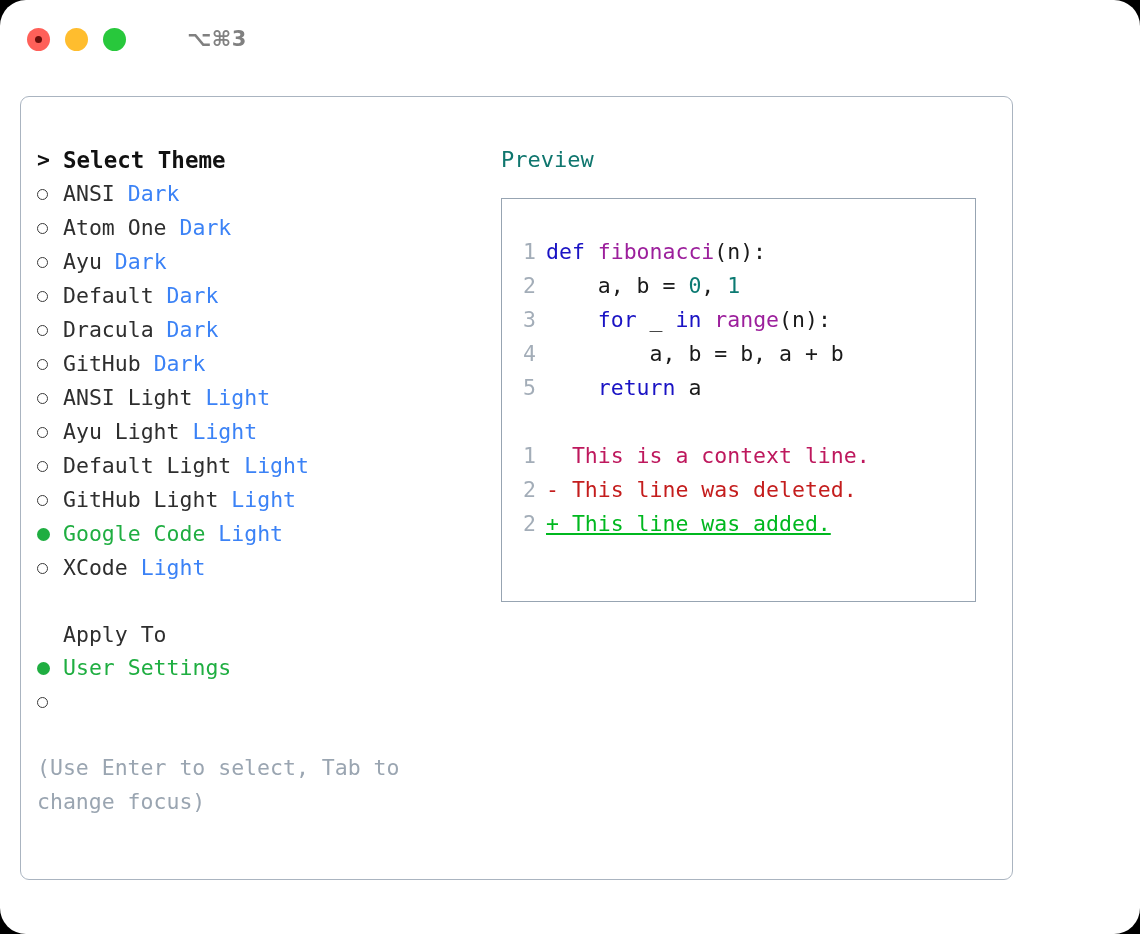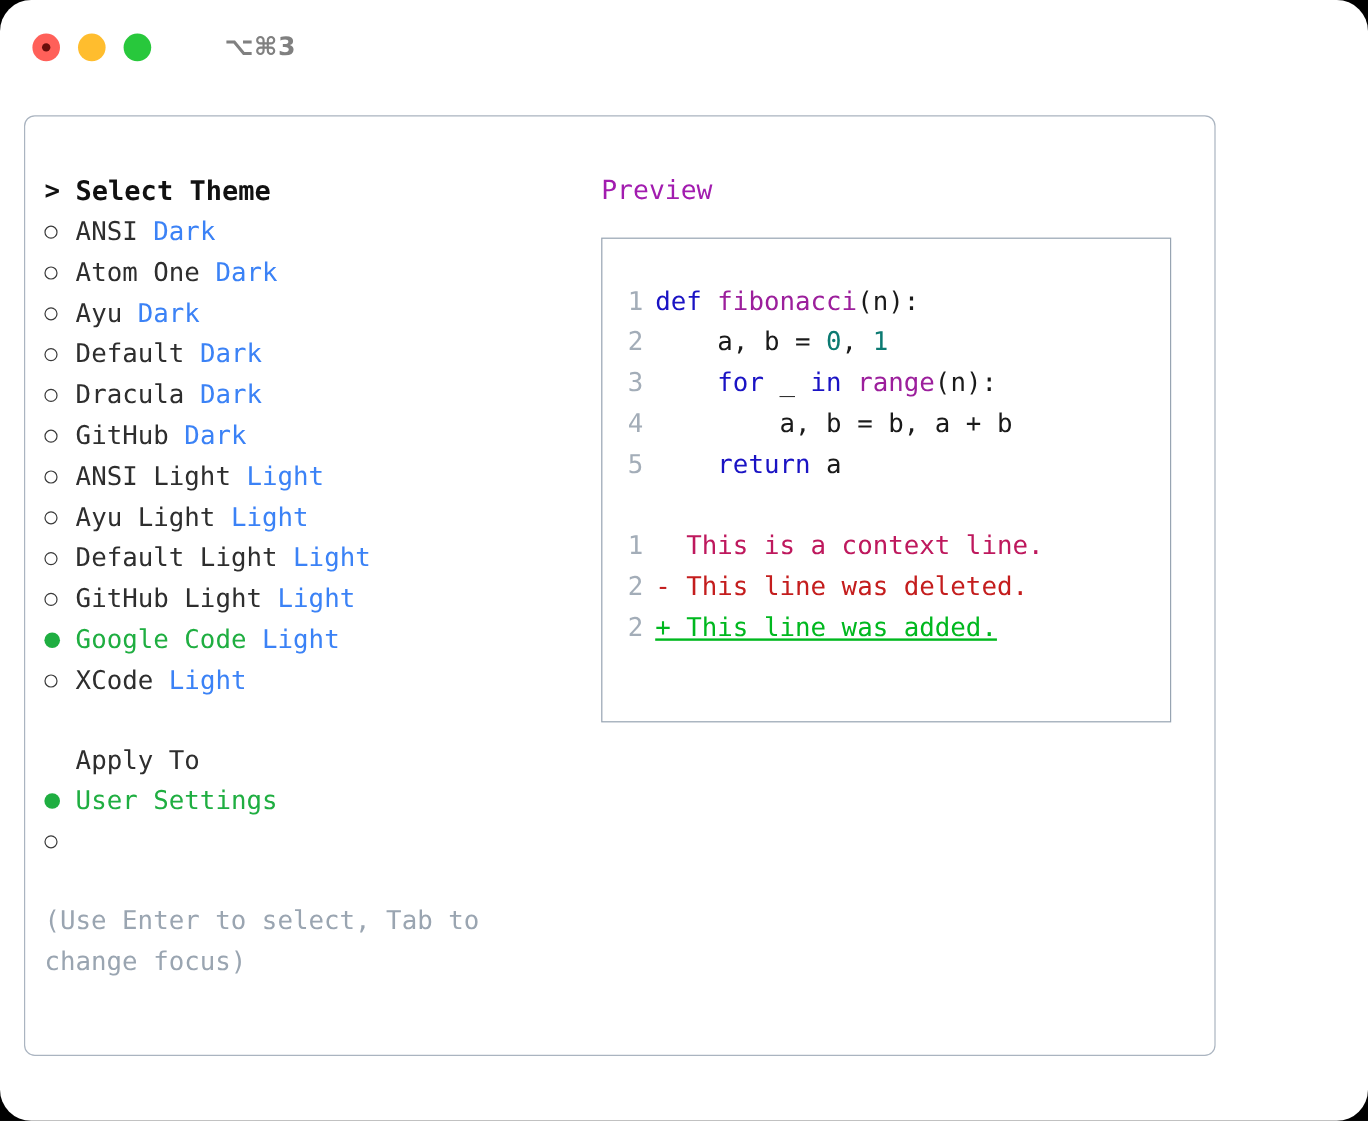--- a/index.html
+++ b/index.html
@@ -161,21 +161,21 @@
 
   
   #right-col {
     position: absolute;
     left: 480px;
     top: 46px;
     width: 500px;
   }
   #preview-title {
     font-size: 22px;
-    color: #a21caf;
+    color: #0f766e;
     line-height: 34px;
     height: 34px;
     white-space: pre;
   }
   #preview-box {
     margin-top: 21px;
     width: 475px;
     height: 404px;
     border: 1.6px solid #97a4b2;
     box-sizing: border-box;

